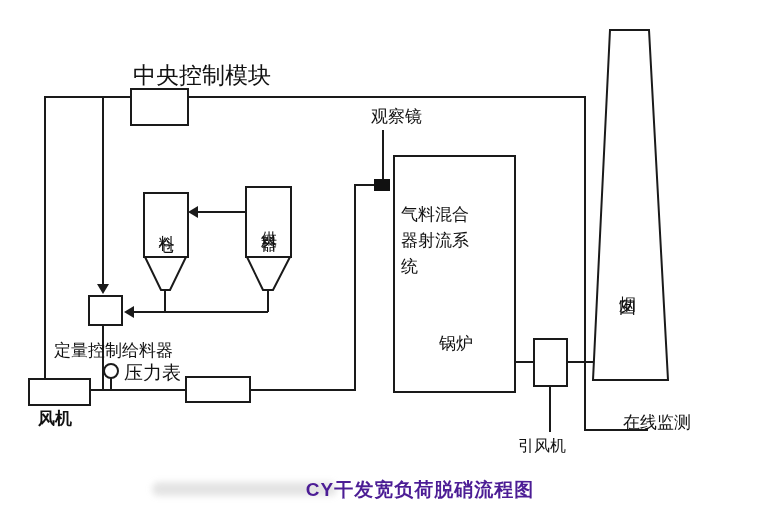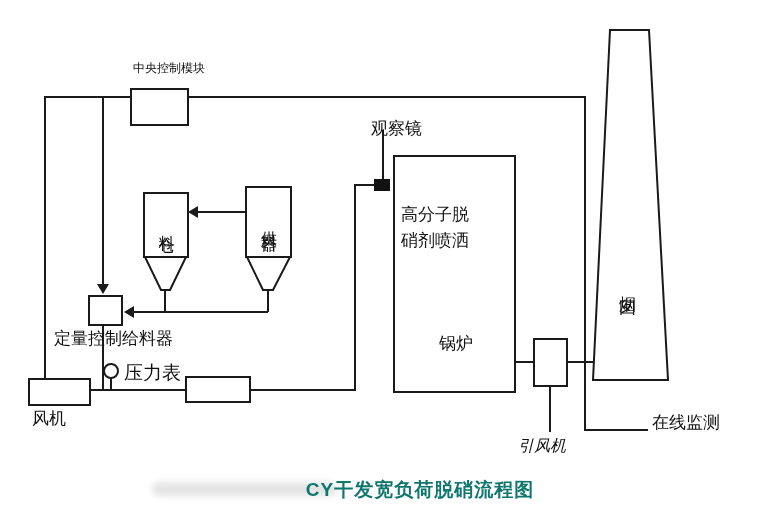--- a/index.html
+++ b/index.html
@@ -58,21 +58,21 @@
     word-break: break-all;
   }
   .title {
     position: absolute;
     left: 250px; top: 477px;
     width: 340px;
     text-align: center;
     font-size: 19px;
     font-weight: 600;
     letter-spacing: 1px;
-    color: #0f766e;
+    color: #4c1d95;
   }
   .watermark {
     position: absolute;
     left: 152px; top: 482px;
     width: 185px; height: 14px;
     background: rgba(130,130,130,0.22);
     border-radius: 7px;
     filter: blur(3px);
   }
 </style>
@@ -136,38 +136,38 @@
   <div class="box" style="left:88px; top:295px; width:35px; height:31px;"></div>
 
   <div class="box" style="left:28px; top:378px; width:63px; height:28px;"></div>
 
   <div class="box" style="left:185px; top:376px; width:66px; height:27px;"></div>
 
   <div class="box" style="left:393px; top:155px; width:123px; height:238px;"></div>
 
   <div class="box" style="left:533px; top:338px; width:35px; height:49px;"></div>
 
-  <div class="label" style="left:133px; top:61px; font-size:12px;">中央控制模块</div>
+  <div class="label" style="left:133px; top:61px; font-size:23px;">中央控制模块</div>
 
-  <div class="label" style="left:371px; top:106px;margin-top:12px;">观察镜</div>
+  <div class="label" style="left:371px; top:106px;">观察镜</div>
 
-  <div class="spray-text">高分子脱硝剂喷洒</div>
+  <div class="spray-text">气料混合器射流系统</div>
 
   <div class="label" style="left:439px; top:333px;">锅炉</div>
 
   <div class="vtext" style="position:absolute; left:616px; top:282px; font-size:17px;">烟囱</div>
 
-  <div class="label" style="left:54px; top:328px;">定量控制给料器</div>
+  <div class="label" style="left:54px; top:340px;">定量控制给料器</div>
 
   <div class="label" style="left:124px; top:361px; font-size:19px;">压力表</div>
 
-  <div class="label" style="left:32px; top:408px;">风机</div>
+  <div class="label" style="left:38px; top:408px;font-weight:bold;">风机</div>
 
 
-  <div class="label" style="left:518px; top:436px; font-size:16px;font-style:italic;">引风机</div>
+  <div class="label" style="left:518px; top:436px; font-size:16px;">引风机</div>
 
-  <div class="label" style="left:652px; top:412px;">在线监测</div>
+  <div class="label" style="left:623px; top:412px;">在线监测</div>
 
   <div class="watermark"></div>
 
   <div class="title">CY干发宽负荷脱硝流程图</div>
 
 </div>
 
 </body></html>

